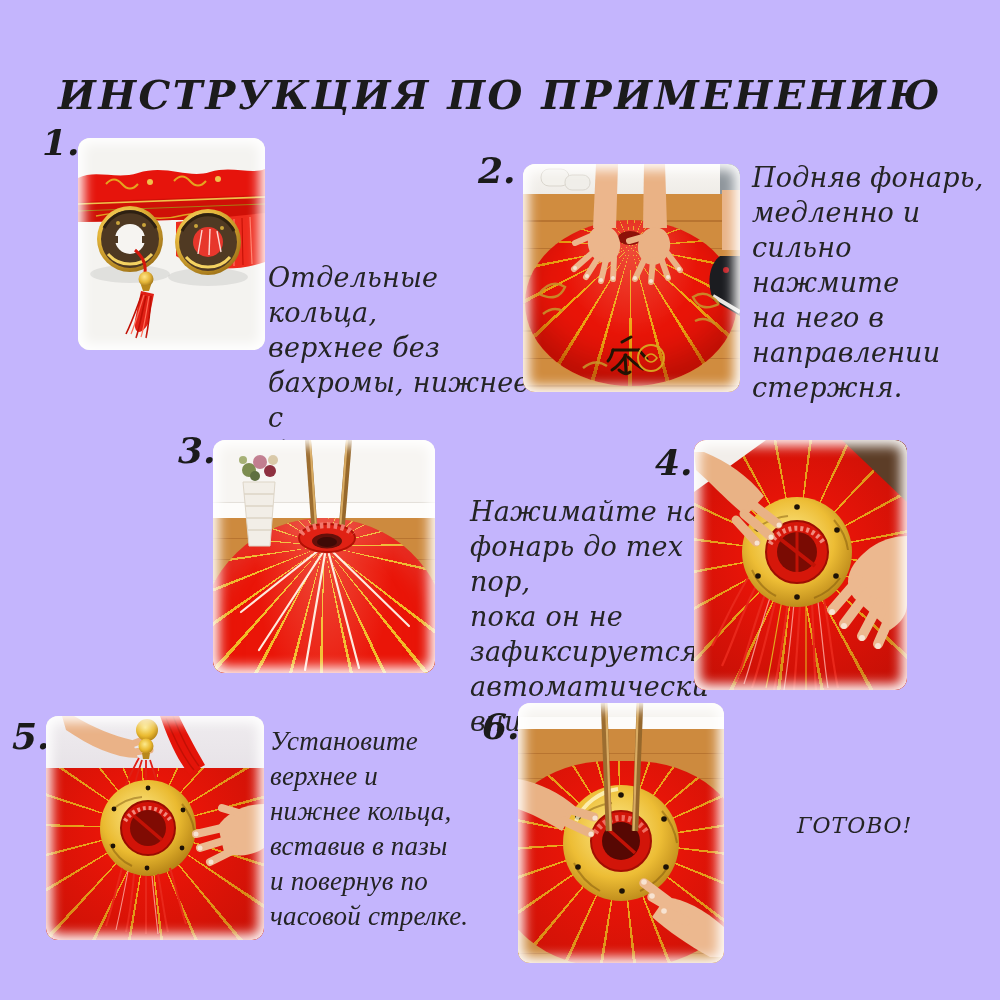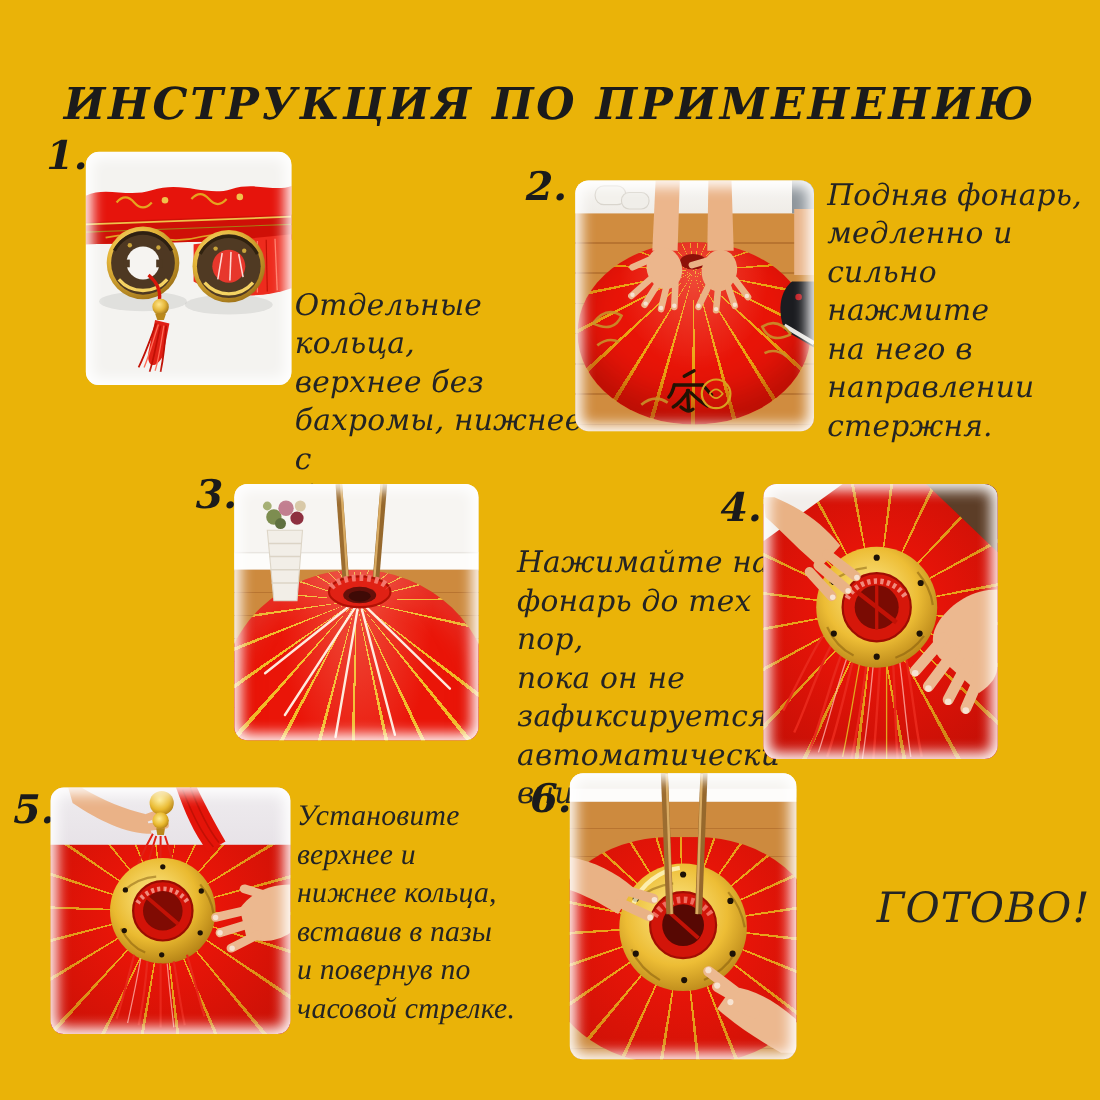--- a/index.html
+++ b/index.html
@@ -1,23 +1,23 @@
 <!DOCTYPE html>
 <html><head>
 <meta charset="utf-8">
 <style>
   html,body{margin:0;padding:0;background:#fff;}
-  .page{position:relative;width:1000px;height:1000px;background:#eab308;overflow:hidden;
+  .page{position:relative;width:1000px;height:1000px;background:#c4b5fd;overflow:hidden;
         font-family:"DejaVu Serif","Liberation Serif",serif;color:#1e1e1e;}
   .title{position:absolute;left:0;right:0;top:44px;text-align:center;
          font-size:40px;font-weight:700;font-style:italic;letter-spacing:2.5px;color:#1b1b1b;}
   .num{position:absolute;font-size:36px;font-weight:700;font-style:italic;color:#1b1b1b;line-height:1;}
   .caption{position:absolute;font-size:27px;font-style:italic;line-height:35px;
            color:#242424;white-space:pre-line;letter-spacing:.2px;}
-  .caption.done{font-size:38px;letter-spacing:1px;}
+  .caption.done{font-size:22px;letter-spacing:1px;}
   .photo{position:absolute;margin:0;border-radius:12px;overflow:hidden;background:#f3f2ef;}
   .photo::after{content:"";position:absolute;inset:0;border-radius:12px;pointer-events:none;
                 box-shadow:inset 0 0 12px 6px rgba(255,255,255,.95);}
   .layer{position:absolute;}
   .fill{inset:0;}
   svg{display:block;}
   .overlay{position:absolute;inset:0;width:100%;height:100%;}
 </style>
 </head>
 <body>

